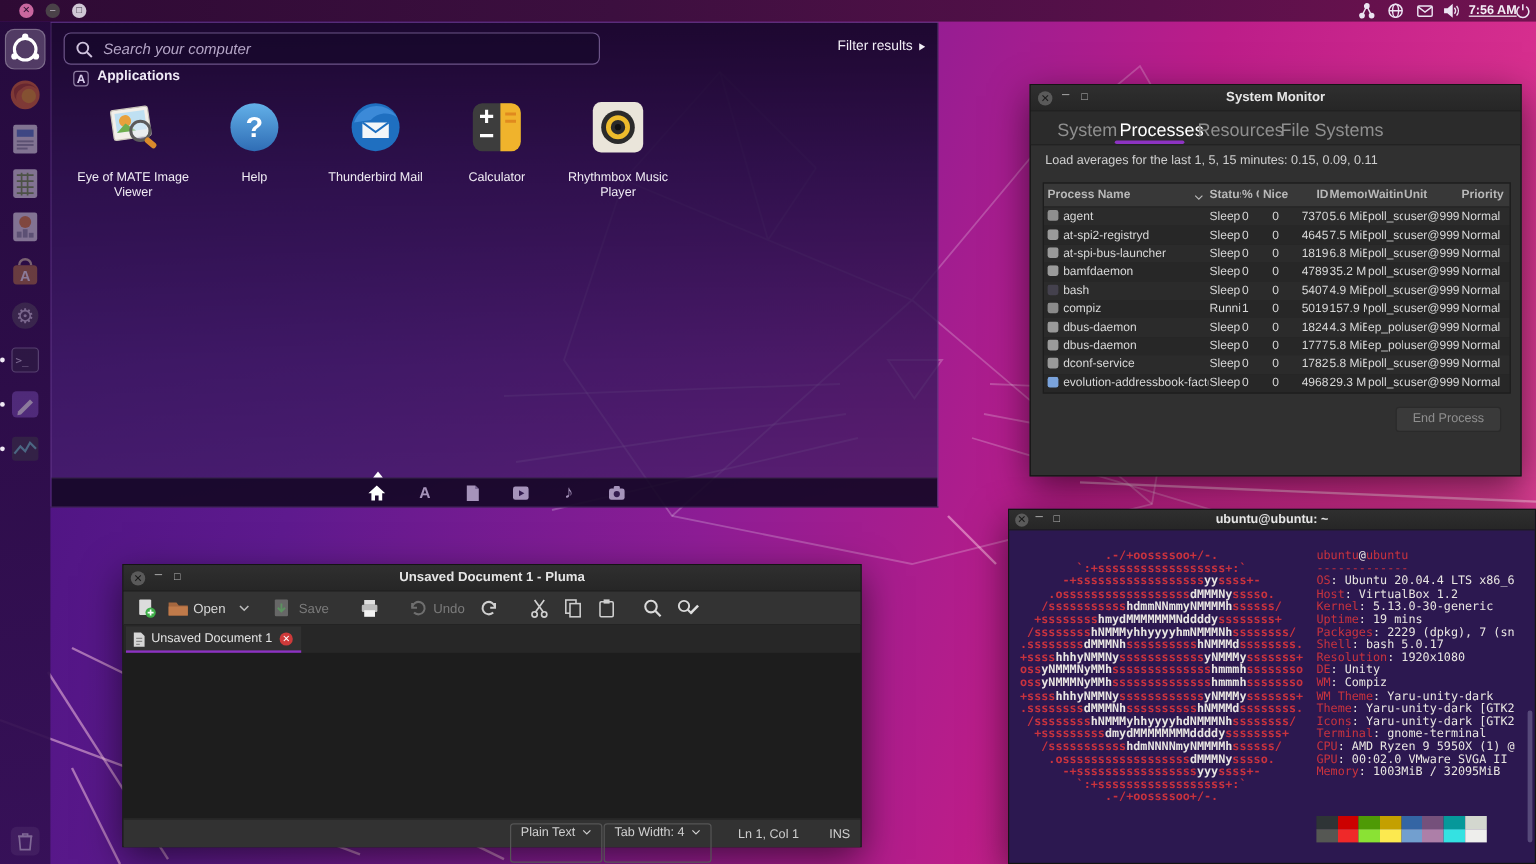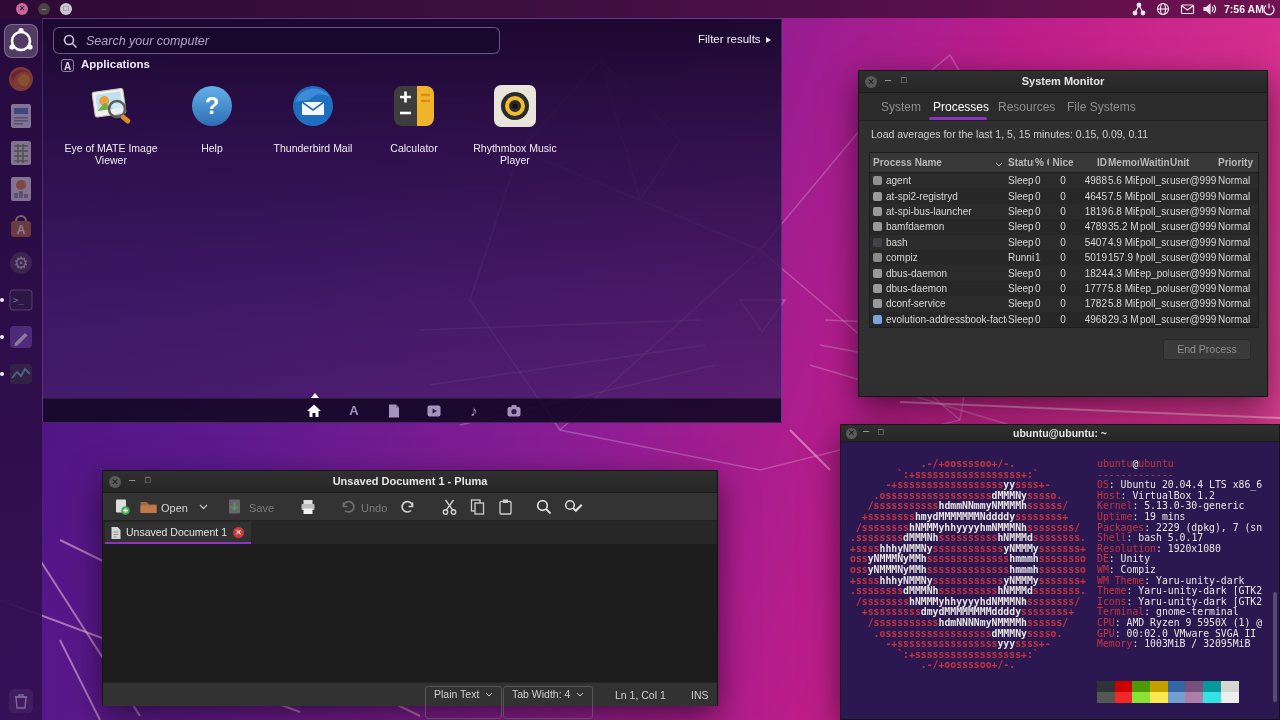--- a/index.html
+++ b/index.html
@@ -11,21 +11,21 @@
   svg{display:block;}
 
   
   #panel{position:absolute;left:0;top:0;width:1280px;height:18px;z-index:60;
     background:linear-gradient(90deg,#2e0a34 0%,#3c0f3f 40%,#58104a 75%,#70124f 100%);}
   .pcirc{position:absolute;top:3px;width:12px;height:12px;border-radius:50%;font-size:8px;line-height:12px;text-align:center;color:#2a1030;}
   #pc-close{left:16px;background:#c9679f;}
   #pc-min{left:38px;background:#4a4148;color:#cfc7d4;}
   #pc-max{left:60px;background:#cfc7d4;color:#3a3340;}
   .tray{position:absolute;top:2px;}
-  #clock{position:absolute;left:1224px;top:3px;font-size:10.5px;font-weight:bold;color:#f4eef6;}
+  #clock{position:absolute;left:1224px;top:3px;font-size:10.5px;font-weight:bold;color:#f4eef6;text-decoration:underline;}
 
   
   #launcher{position:absolute;left:0;top:18px;width:42px;height:702px;z-index:10;
     background:linear-gradient(180deg,rgba(36,10,58,.95),rgba(52,16,84,.92));}
   .litem{position:absolute;left:4px;width:34px;height:34px;border-radius:8px;opacity:.45;}
   .litem.active{opacity:1;background:rgba(255,255,255,.2);box-shadow:0 0 0 1px rgba(255,255,255,.25) inset;}
   .ldot{position:absolute;left:0;width:4px;height:4px;border-radius:50%;background:#efe9f4;}
 
   
   #dash{position:absolute;left:42px;top:18px;width:740px;height:405px;z-index:9;
@@ -52,21 +52,21 @@
   .win{position:absolute;background:#303030;border:1px solid #141414;box-shadow:0 10px 30px rgba(0,0,0,.55);}
   .titlebar{position:absolute;left:0;top:0;right:0;height:22px;background:linear-gradient(#2f2f2f,#262626);border-bottom:1px solid #1c1c1c;}
   .wtitle{position:absolute;left:0;right:0;top:4px;text-align:center;font-size:11px;font-weight:bold;color:#e6e6e6;}
   .wbtn-close{position:absolute;left:6px;top:5px;width:12px;height:12px;border-radius:50%;background:#5a5a5a;color:#191919;font-size:9px;line-height:12px;text-align:center;cursor:pointer;}
   .wbtn-min{position:absolute;left:26px;top:2px;color:#b5b5b5;font-size:11px;cursor:pointer;}
   .wbtn-max{position:absolute;left:42px;top:4px;color:#b5b5b5;font-size:9px;cursor:pointer;}
 
   
   #sysmon{left:858px;top:70px;width:410px;height:327px;z-index:20;}
   #sm-tabs{position:absolute;left:0;top:22px;width:100%;height:28px;background:#2b2b2b;border-bottom:1px solid #222;}
-  .sm-tab{position:absolute;top:7px;font-size:12px;color:#8f8f8f;cursor:pointer;}
+  .sm-tab{position:absolute;top:7px;font-size:15px;color:#8f8f8f;cursor:pointer;}
   .sm-tab.active{color:#fff;}
   #sm-underline{position:absolute;left:70px;top:24px;width:58px;height:3px;border-radius:2px;background:var(--accent,#8d33c2);}
   #sm-load{position:absolute;left:12px;top:57px;font-size:10.5px;color:#cfcfcf;}
   #sm-table{position:absolute;left:10px;top:81px;width:390px;height:176px;background:#262626;border:1px solid #1d1d1d;overflow:hidden;}
   .phead{display:flex;height:20px;background:#383838;border-bottom:1px solid #1f1f1f;align-items:center;font-weight:bold;color:#b8b8b8;}
   .prow{display:flex;height:15.4px;align-items:center;background:#2b2b2b;color:#d8d8d8;cursor:default;}
   .prow.alt{background:#272727;}
   .cell{flex:none;overflow:hidden;white-space:nowrap;font-size:10px;margin-right:1px;}
   .c-name{width:137px;padding-left:3px;}
   .c-status{width:26px;}.c-cpu{width:14px;}.c-nice{width:26px;text-align:center;}
@@ -389,21 +389,21 @@
       <span class="cell c-wait">Waiting Channel</span>
       <span class="cell c-unit">Unit</span>
       <span class="cell c-prio">Priority</span>
     </div>
     <div id="proc-rows">
         <div class="prow">
           <span class="cell c-name"><span class="picon" style="background: rgb(143, 143, 143);"></span>agent</span>
           <span class="cell c-status">Sleeping</span>
           <span class="cell c-cpu">0</span>
           <span class="cell c-nice">0</span>
-          <span class="cell c-id">4988</span>
+          <span class="cell c-id">7370</span>
           <span class="cell c-mem">5.6 MiB</span>
           <span class="cell c-wait">poll_schedule_timeout</span>
           <span class="cell c-unit">user@999</span>
           <span class="cell c-prio">Normal</span>
         </div>
         <div class="prow alt">
           <span class="cell c-name"><span class="picon" style="background: rgb(154, 154, 154);"></span>at-spi2-registryd</span>
           <span class="cell c-status">Sleeping</span>
           <span class="cell c-cpu">0</span>
           <span class="cell c-nice">0</span>

